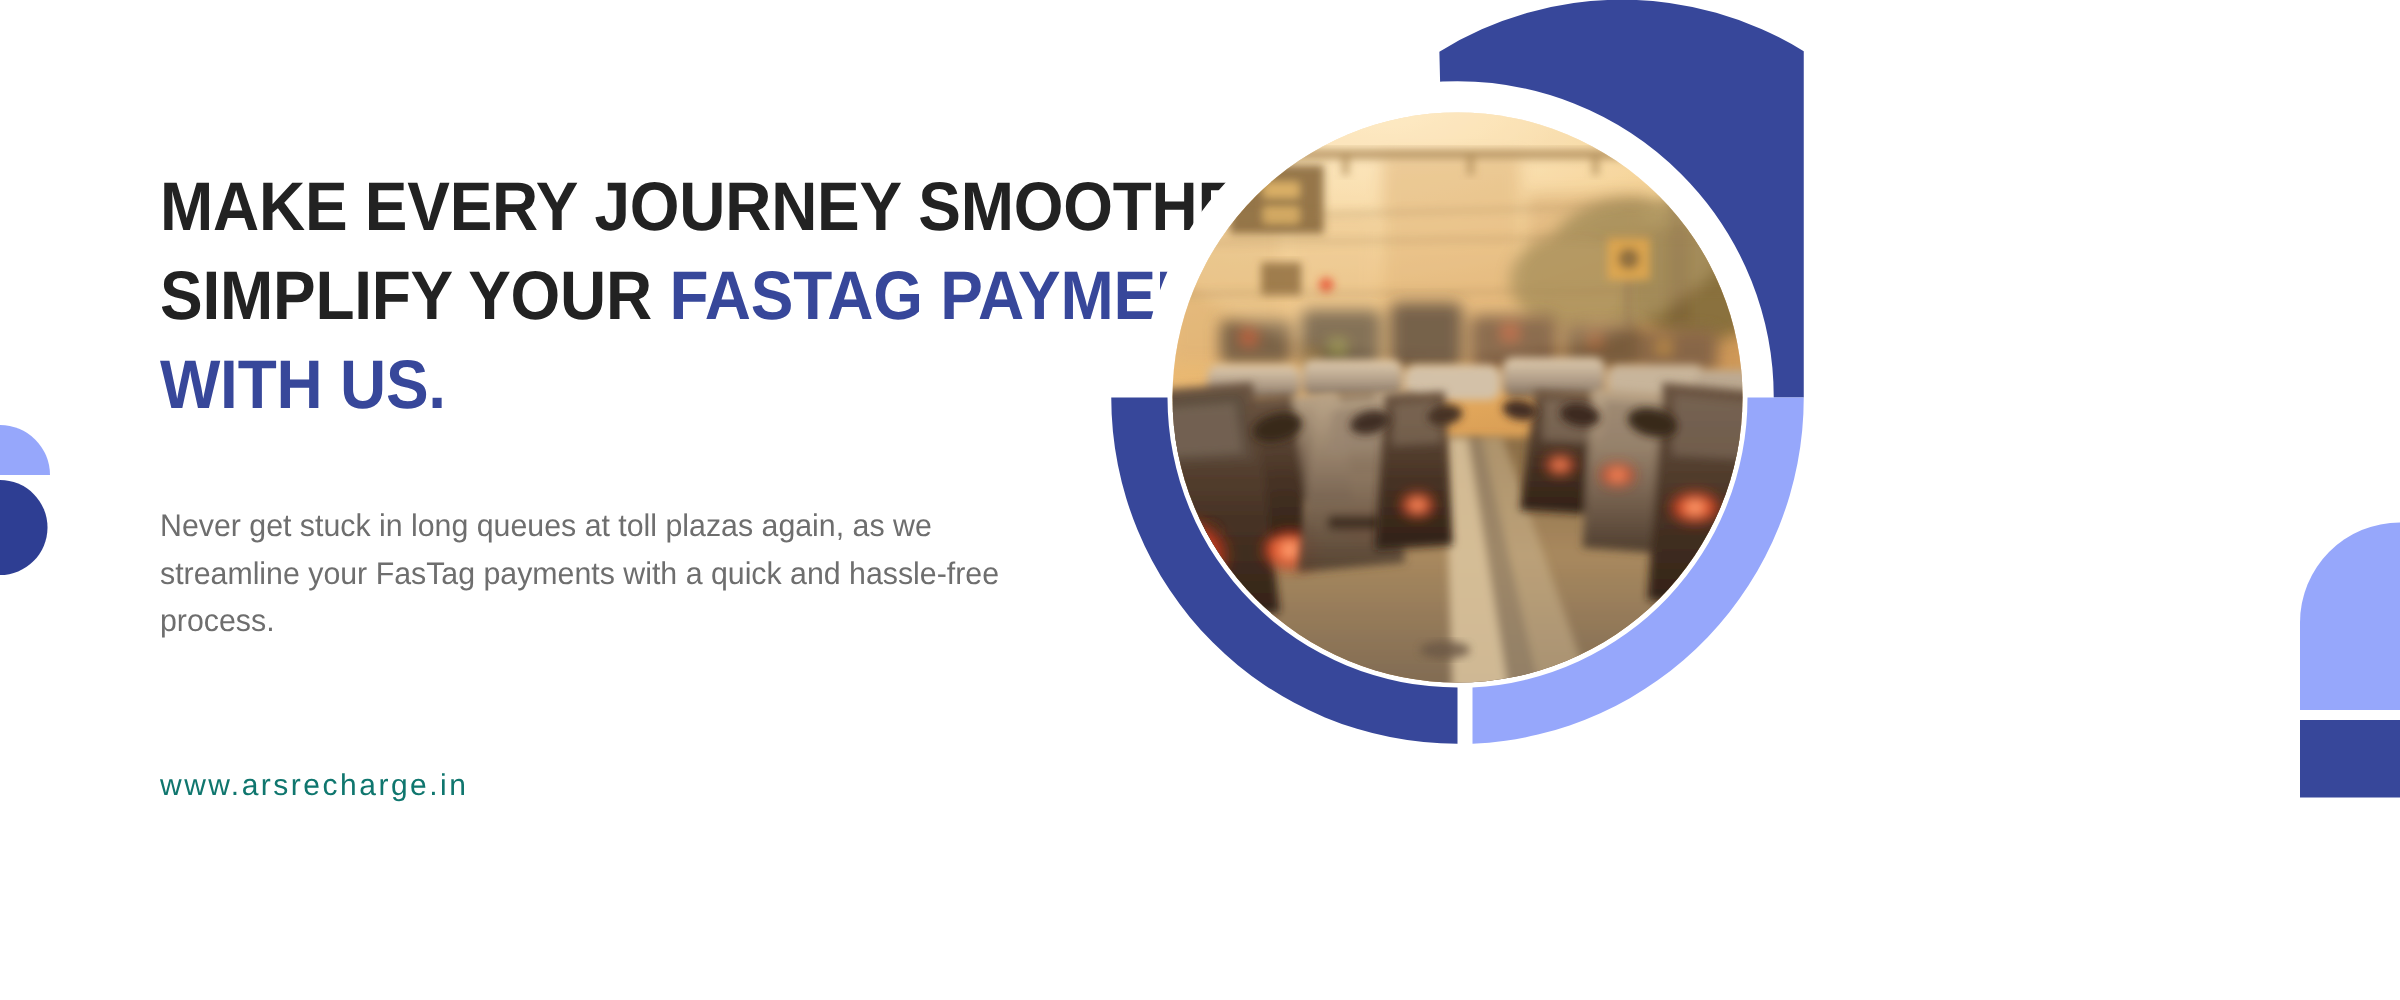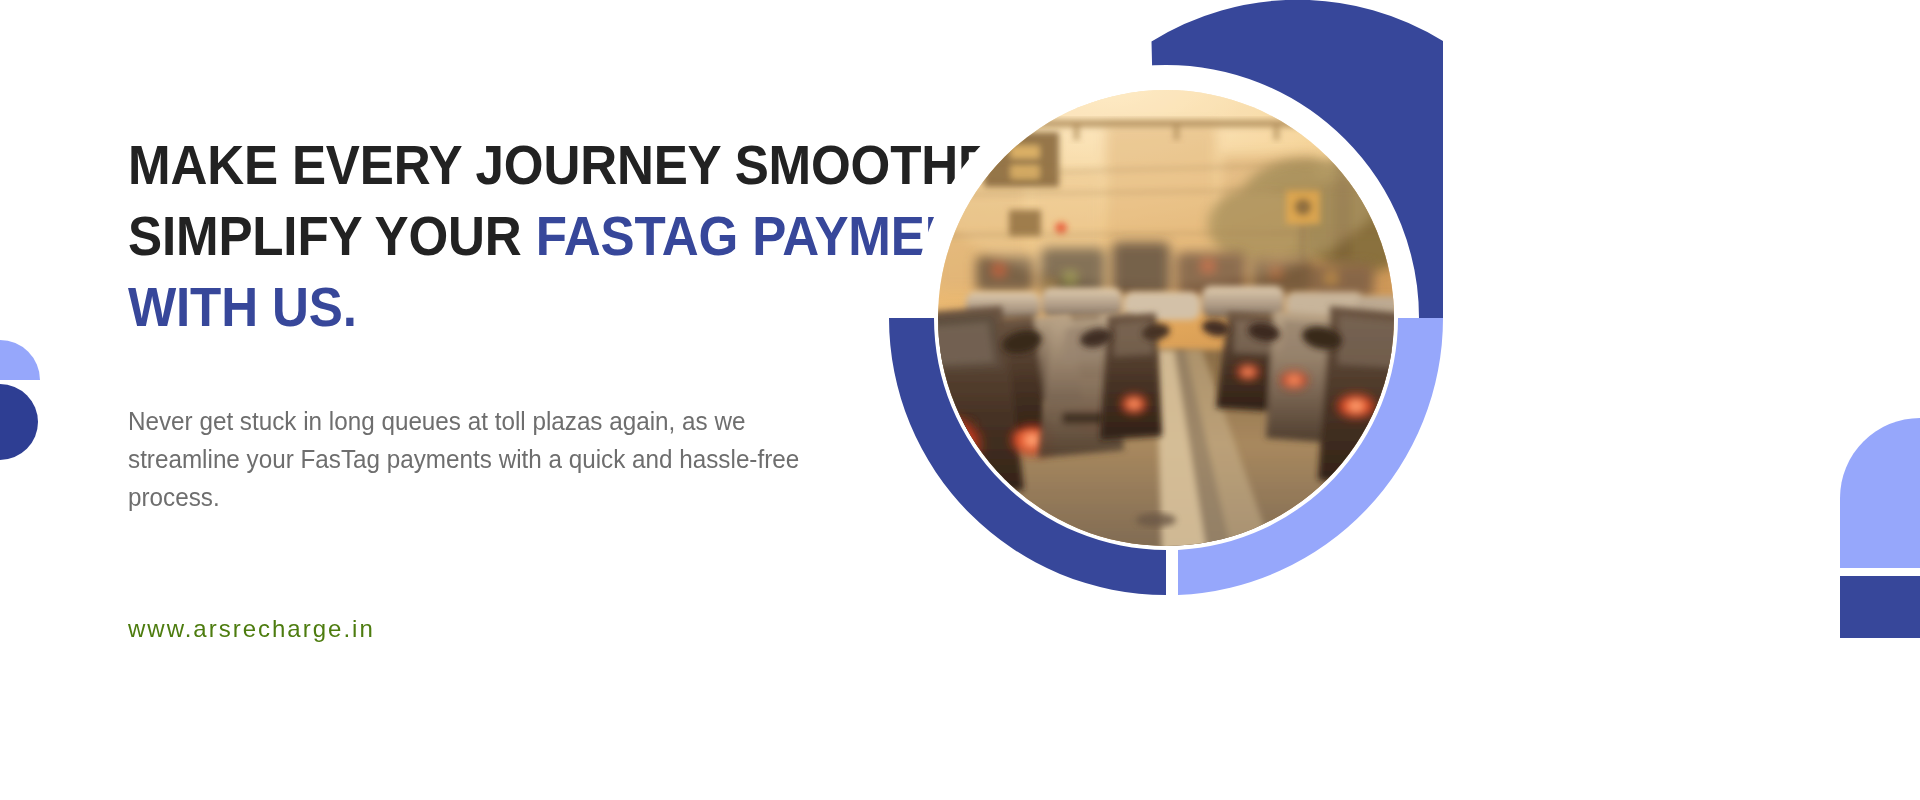--- a/index.html
+++ b/index.html
@@ -59,21 +59,21 @@
   }
 
   .weburl {
     position: absolute;
     top: 485px;
     left: 0;
     font-family: "Liberation Sans", sans-serif;
     font-weight: 400;
     font-size: 24px;
     letter-spacing: 2.0px;
-    color: #4d7c0f;
+    color: #0f766e;
   }
 
   
   .graphic {
     position: absolute;
     left: 856px;
     top: 20px;
     width: 620px;
     height: 620px;
   }

